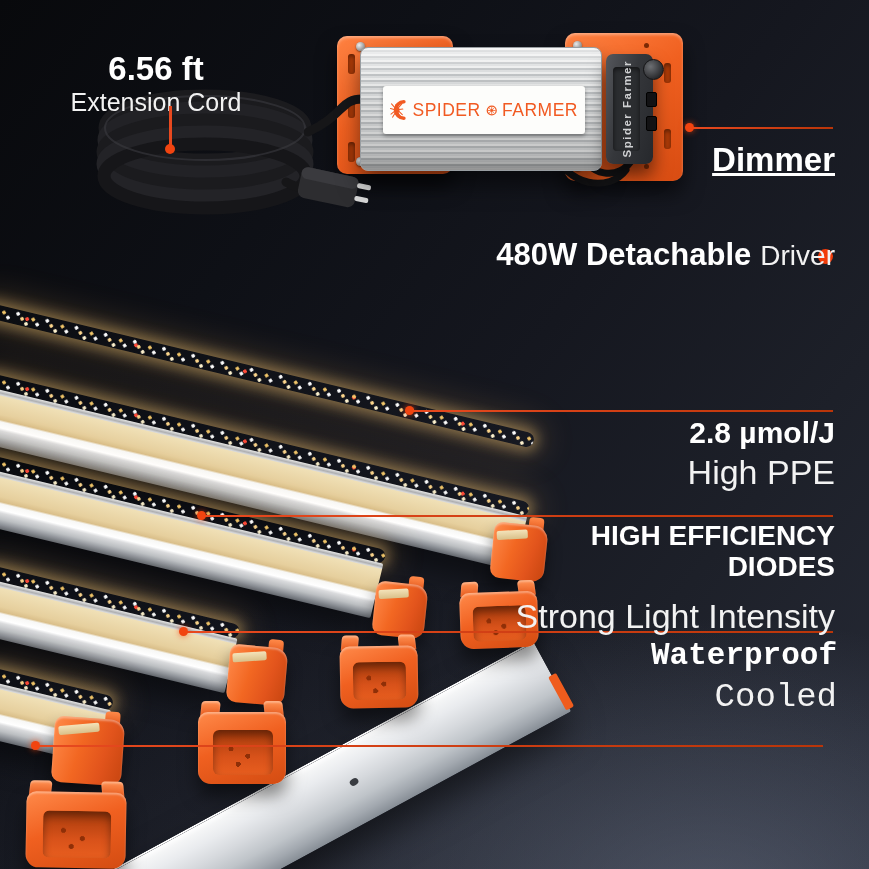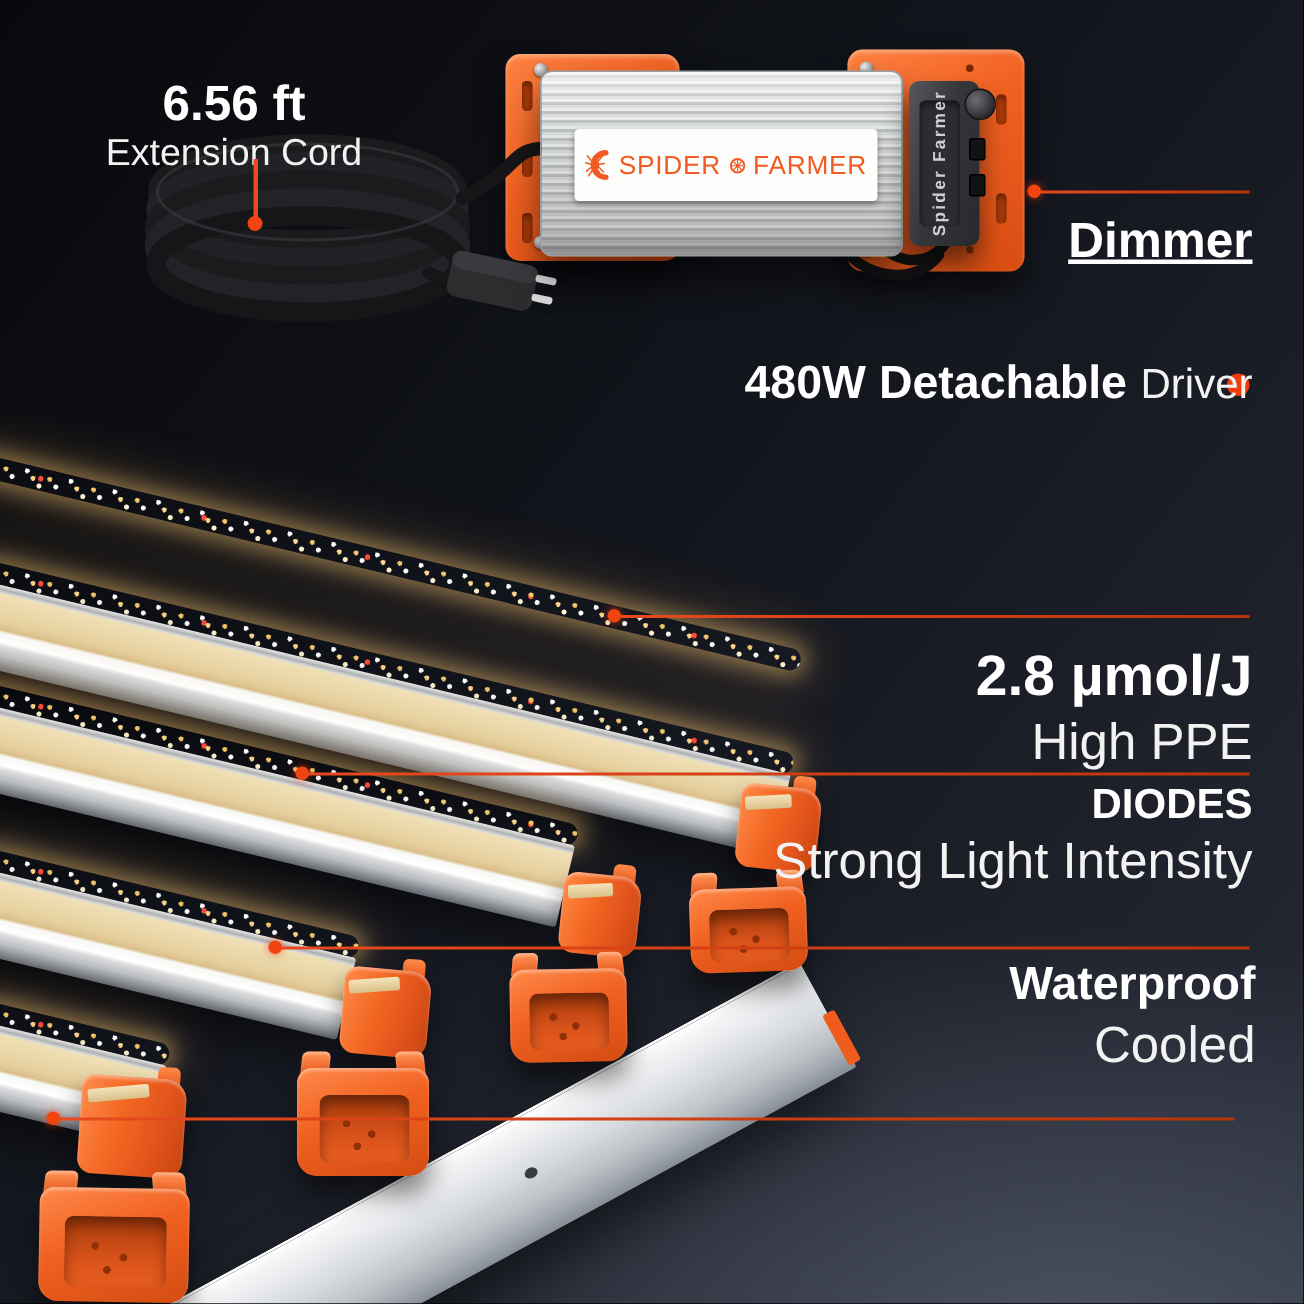--- a/index.html
+++ b/index.html
@@ -81,21 +81,21 @@
   }
   .rail .end-sliver{position:absolute;right:-5px;top:48%;width:9px;height:48%;background:#ef5c1d;border-radius:2px;}
   .rail .hole{position:absolute;left:55%;top:42%;width:9px;height:7px;border-radius:50%;background:#393c41;}
   
   .cline{position:absolute;height:2px;background:linear-gradient(90deg,#e8491f,#b93509);z-index:40;}
   .cdot{position:absolute;width:9px;height:9px;border-radius:50%;background:#f14410;box-shadow:0 0 6px rgba(241,68,16,.8);z-index:41;}
   .bigdot{position:absolute;width:15px;height:15px;border-radius:50%;background:#f23c0a;z-index:41;}
   .callout{position:absolute;color:#fff;text-align:right;z-index:42;line-height:1.12;}
   .t-bold{font-weight:700;color:#fff;}
   .t-reg{font-weight:400;color:#f2f2f2;}
-  .fs33{font-size:33px;text-align:center;} .fs31{font-size:31px;} .fs30{font-size:38px;margin-top:14px;}
+  .fs33{font-size:33px;text-align:center;} .fs31{font-size:31px;} .fs30{font-size:30px;}
   .fs28{font-size:28px;} .fs26{font-size:34px;} .fs25{font-size:25px;}
   .driver-row{display:flex;align-items:center;gap:9px;justify-content:flex-end;}
   .ext-block{position:absolute;left:58px;top:50px;width:196px;text-align:center;color:#fff;z-index:42;}
   .pointer-line{position:absolute;left:169px;top:106px;width:2.5px;height:40px;background:#e8491f;z-index:42;}
   .pointer-dot{position:absolute;left:165px;top:144px;width:10px;height:10px;border-radius:50%;background:#f14410;z-index:42;}
   
   .plate{
     position:absolute;border-radius:10px;z-index:30;
     background:linear-gradient(145deg,#ff8242 0%,#f06020 45%,#d84c12 100%);
     box-shadow:0 12px 20px rgba(0,0,0,.55), inset 0 2px 3px rgba(255,255,255,.35);
@@ -331,23 +331,24 @@
     <span class="t-bold fs31">480W Detachable</span>
     <span class="t-reg fs28">Driver</span>
   </div>
 
   <div class="callout" style="right:34px;top:416px;">
     <div class="t-bold fs30">2.8 µmol/J</div>
     <div class="t-reg fs26" style="margin-top:3px;">High PPE</div>
   </div>
 
   <div class="callout" style="right:34px;top:520px;">
+    <div class="t-bold fs28">HIGH EFFICIENCY</div>
     <div class="t-bold fs28">DIODES</div>
-    <div class="t-reg fs26" style="margin-top:4px;">Strong Light Intensity</div>
-  </div>
-
-  <div class="callout" style="right:32px;top:639px;">
+    <div class="t-reg fs26" style="margin-top:14px;">Strong Light Intensity</div>
+  </div>
+
+  <div class="callout" style="right:32px;top:639px;font-family:Liberation Mono, monospace;">
     <div class="t-bold fs31">Waterproof</div>
     <div class="t-reg fs26" style="margin-top:4px;">Cooled</div>
   </div>
 
 
 </div>
 
 </body></html>

